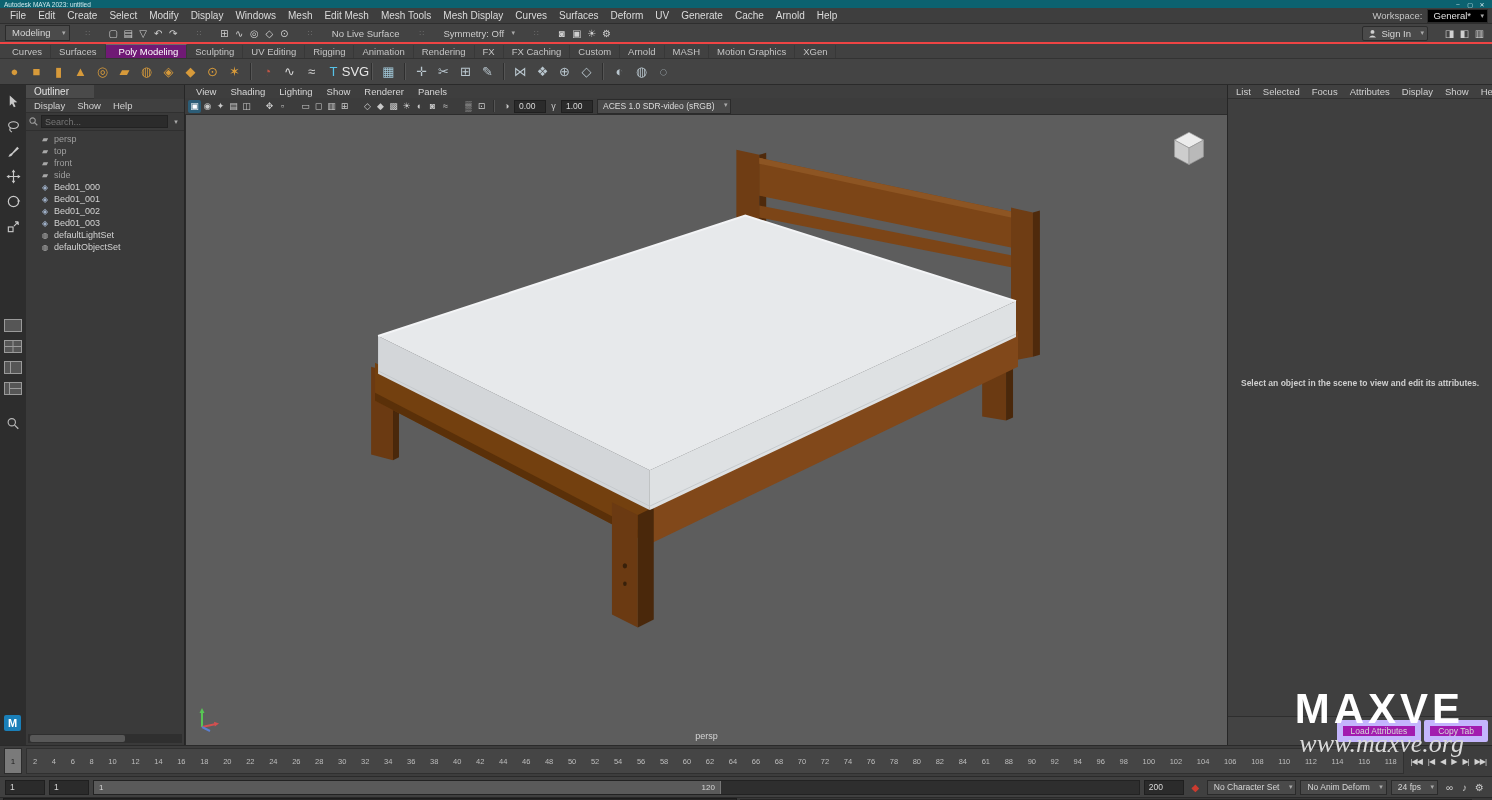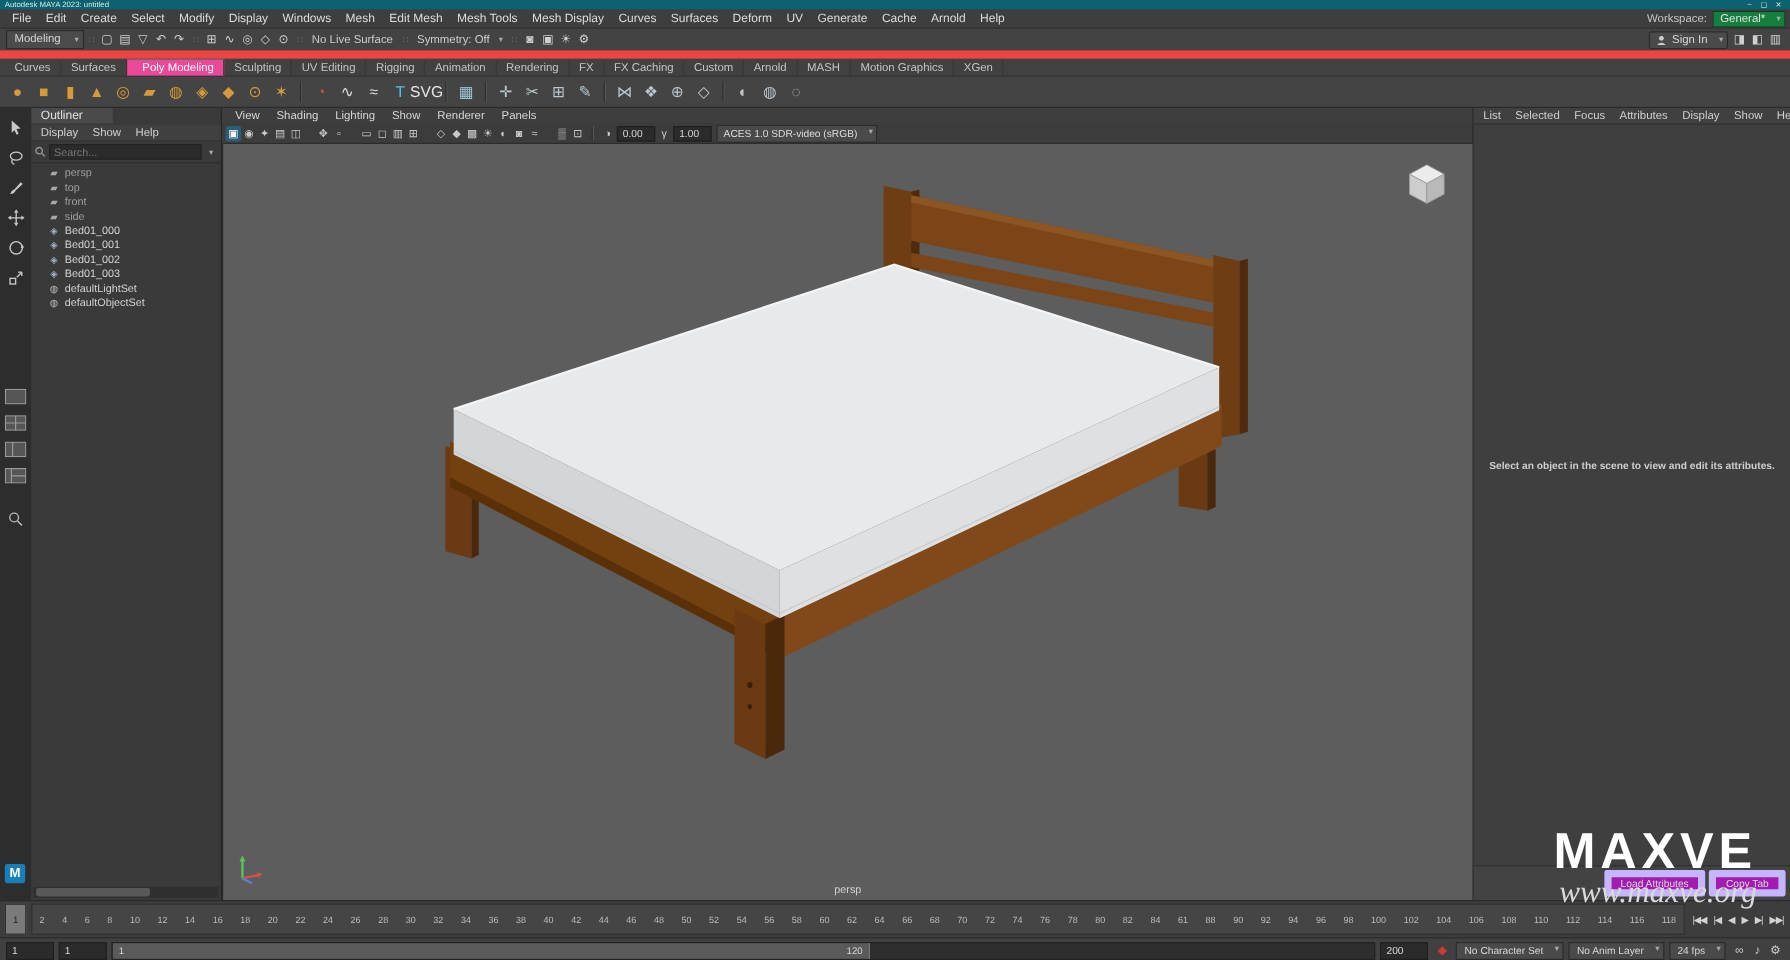--- a/index.html
+++ b/index.html
@@ -12,38 +12,38 @@
   
   .titlebar{height:8px;background:#0c6270;display:flex;align-items:center;padding:0 4px;font-size:6.5px;color:#cfe8ec;}
   .titlebar .title{flex:1;white-space:nowrap;overflow:hidden;}
   .winbtn{width:12px;text-align:center;font-size:6px;color:#d8eef2;}
 
   
   .menubar{height:15px;background:#3e3e3e;border-bottom:1px solid #2e2e2e;display:flex;align-items:center;padding:0 4px;}
   .menubar .menus{display:flex;flex:1;}
   .menu-item{padding:0 6px;font-size:10px;color:#dcdcdc;cursor:default;}
   .workspace{display:flex;align-items:center;gap:4px;font-size:9.5px;color:#c6c6c6;}
-  .ws-value{background:#15803d;border:1px solid #2c2c2c;padding:0 16px 1px 6px;position:relative;color:#e0e0e0;}
+  .ws-value{background:#000000;border:1px solid #2c2c2c;padding:0 16px 1px 6px;position:relative;color:#e0e0e0;}
   .dd{position:relative;}
   .dd::after{content:"▾";position:absolute;right:3px;top:50%;transform:translateY(-55%);font-size:7px;color:#aaa;}
 
   
-  .statusline{height:18px;background:#434343;border-bottom:7px solid #ef4444;display:flex;align-items:center;gap:2px;padding:0 5px;}
+  .statusline{height:18px;background:#434343;border-bottom:2px solid #ef4444;display:flex;align-items:center;gap:14px;padding:0 5px;}
   .mode-dd{background:#4b4b4b;border:1px solid #2b2b2b;padding:1px 18px 2px 6px;font-size:9.5px;}
   .s-icon{width:15px;height:14px;display:inline-flex;align-items:center;justify-content:center;font-size:10px;color:#cfcfcf;}
   .grip{color:#6e6e6e;font-size:8px;letter-spacing:-1px;margin:0 2px;}
   .slabel{font-size:9.5px;color:#cccccc;padding:0 4px;}
   .slabel.dd{padding-right:14px;}
   .spacer{flex:1;}
   .signin{display:flex;align-items:center;gap:4px;background:#4a4a4a;border:1px solid #2c2c2c;border-radius:2px;padding:1px 16px 1px 5px;position:relative;font-size:9.5px;}
 
   
   .shelftabs{height:14px;background:#414141;display:flex;align-items:flex-end;padding:0 4px;border-bottom:1px solid #333;}
   .shelf-tab{padding:1px 8px;font-size:9.5px;color:#c4c4c4;border-right:1px solid #383838;}
-  .shelf-tab.active{background:#ec4899;color:#ffffff;border-top:1px solid #6a6a6a;padding-left:13px;}
+  .shelf-tab.active{background:#701a75;color:#ffffff;border-top:1px solid #6a6a6a;padding-left:13px;}
   .shelficons{height:25px;background:#444;display:flex;align-items:center;padding:0 4px;border-bottom:1px solid #2a2a2a;gap:1px;}
   .shelf-icon{width:21px;height:21px;display:inline-flex;align-items:center;justify-content:center;font-size:13px;}
 
   
   .main{display:flex;height:660px;}
   .toolbox{width:26px;background:#2d2d2d;display:flex;flex-direction:column;align-items:center;padding-top:6px;gap:5px;position:relative;}
   .tool{width:20px;height:20px;display:flex;align-items:center;justify-content:center;border-radius:2px;}
   .tool svg{width:15px;height:15px;}
   .layouts{margin-top:78px;display:flex;flex-direction:column;gap:6px;align-items:center;}
   .layout-btn svg{width:18px;height:13px;}
@@ -594,21 +594,21 @@
     <span class="rfield">1</span>
     <div class="groove">
       <div class="rangebar">
         <span>1</span>
         <span>120</span>
       </div>
     </div>
     <span class="rfield">200</span>
     <span class="r-icon" style="color:#cc3b2f">◆</span>
     <span class="rdd dd">No Character Set</span>
-    <span class="rdd dd">No Anim Layer</span>
+    <span class="rdd dd">No Anim Deform</span>
     <span class="rdd dd">24 fps</span>
     <span class="row">
         <span class="r-icon">∞</span>
         <span class="r-icon">♪</span>
         <span class="r-icon">⚙</span>
       </span>
   </div>
 
   <div class="cmdline">
     <input class="cmd-input" value="" style="">

